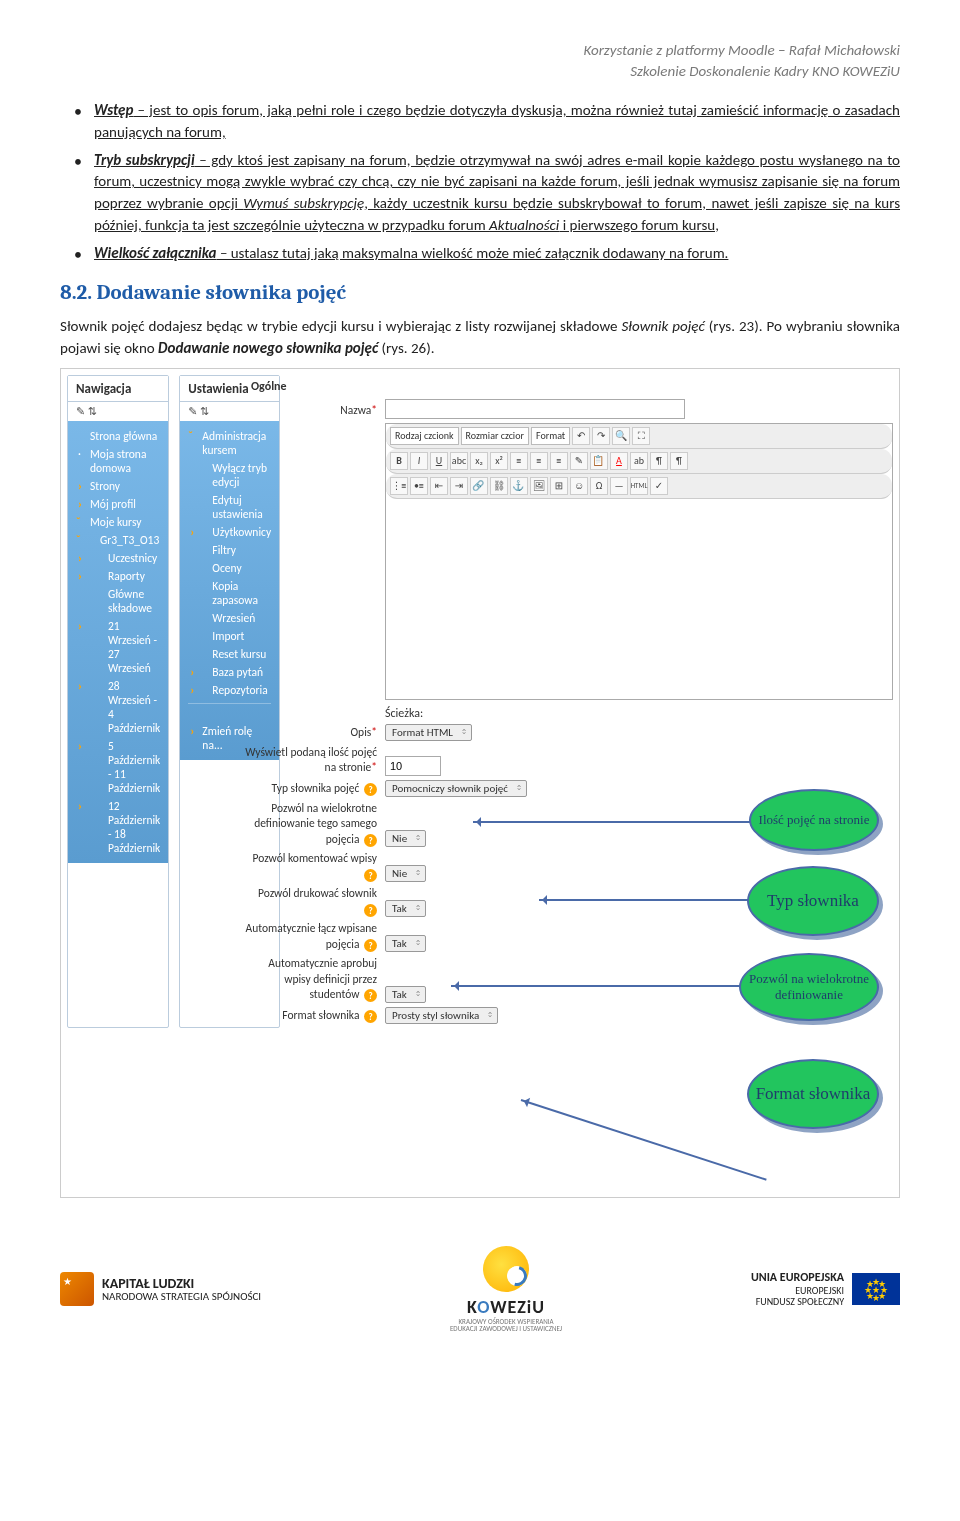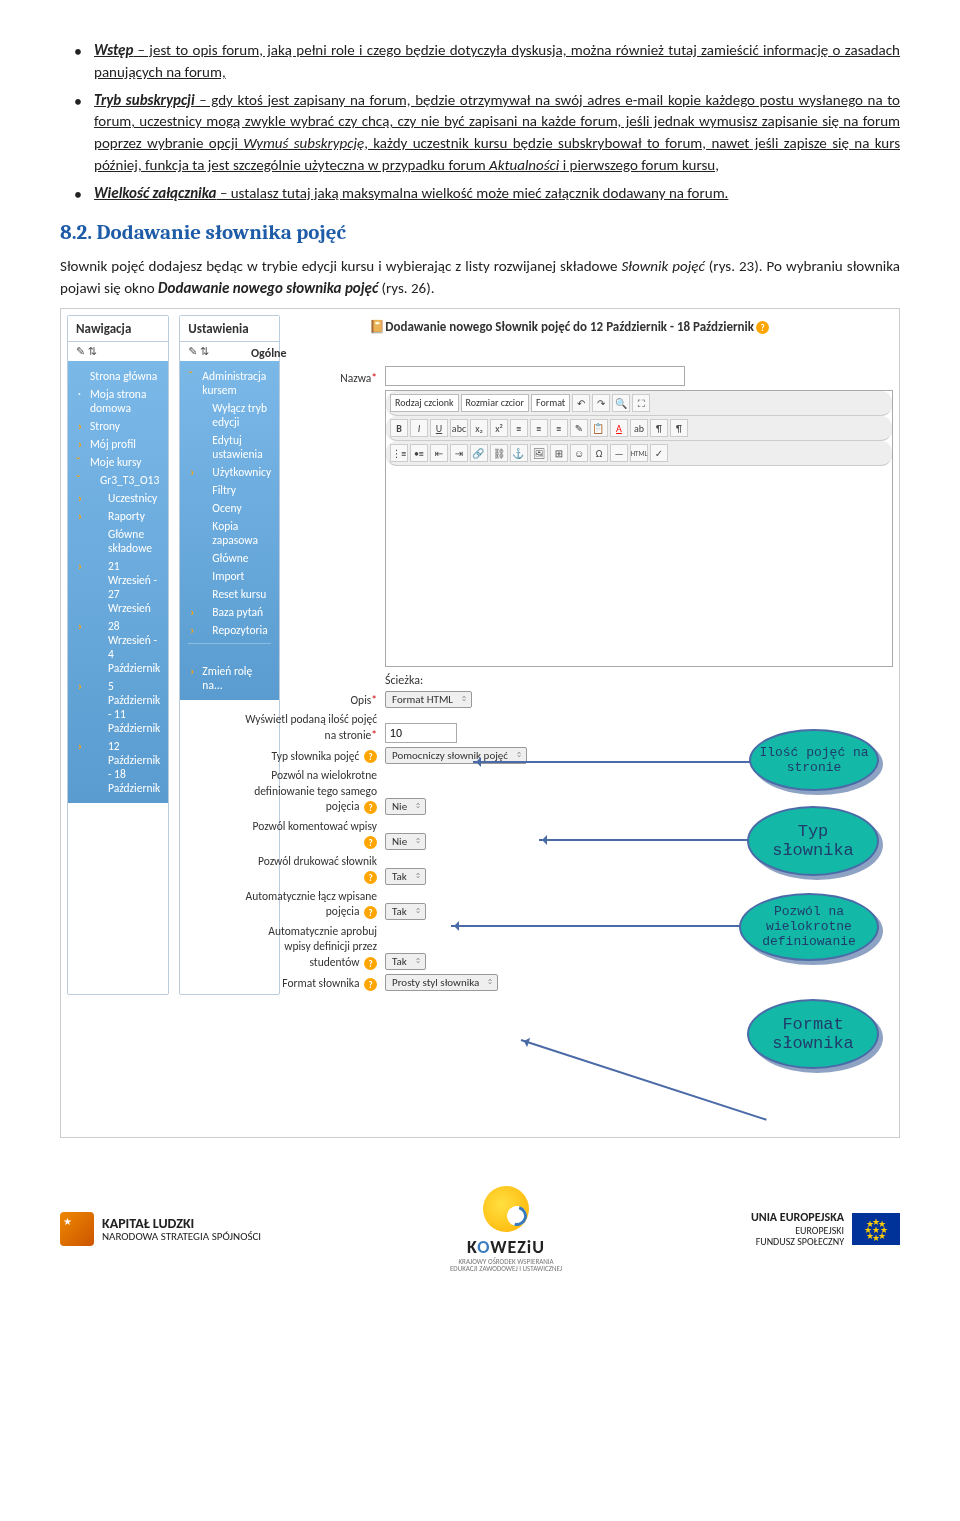--- a/index.html
+++ b/index.html
@@ -25,31 +25,31 @@
   .sidebox-body .sub2 { padding-left: 32px; }
   .sidebox .editicons { padding: 3px 8px; font-size: 11px; color: #555; }
   .main-area { flex: 1; font-size: 12px; color: #333; }
   .main-title { text-align: center; font-weight: 700; font-size: 13px; margin: 4px 0 12px; }
   .section-label { font-weight: 700; font-size: 12px; margin: 4px 0 6px 6px; }
   .form-row { display: flex; align-items: flex-end; margin-bottom: 4px; }
   .form-label { width: 140px; text-align: right; padding-right: 8px; font-size: 11.5px; line-height: 1.35; }
   .form-label .req { color: #c00; }
   .form-control { flex: 1; }
   .text-input { width: 300px; height: 20px; border: 1px solid #aaa; font-size: 11px; padding: 0 4px; }
-  .small-input { width: 72px; }
+  .small-input { width: 56px; }
   .select { border: 1px solid #999; background: #efefef; padding: 1px 18px 1px 6px; font-size: 11px; position: relative; display: inline-block; border-radius: 2px; }
   .select:after { content: "‹›"; position: absolute; right: 3px; font-size: 9px; transform: rotate(90deg); color: #555; }
   .editor-box { border: 1px solid #aaa; }
   .editor-toolbar { background: #eee; border-bottom: 1px solid #ccc; padding: 3px 4px; display: flex; flex-wrap: wrap; gap: 2px; font-size: 10px; border-radius: 11px; }
   .tool-sel { border: 1px solid #bbb; background: #fff; padding: 1px 4px; font-size: 10px; }
   .tool-btn { width: 18px; height: 18px; border: 1px solid #ccc; background: #f8f8f8; display: inline-flex; align-items: center; justify-content: center; font-size: 10px; color: #444; }
   .editor-body { height: 200px; background: #fff; }
   .help-icon { display: inline-block; width: 13px; height: 13px; border-radius: 50%; background: orange; color: #fff; font-size: 9px; text-align: center; line-height: 13px; font-weight: 700; margin-left: 2px; vertical-align: middle; }
   .callout { position: absolute; }
-  .callout-ellipse { background: #14b8a6; border: 2px solid #4a6aa8; border-radius: 50%; display: flex; align-items: center; justify-content: center; text-align: center; color: #1f3d6b; font-family: Liberation Mono, monospace; padding: 6px; box-shadow: 4px 4px 0 #8ea3c4; }
+  .callout-ellipse { background: #22c55e; border: 2px solid #4a6aa8; border-radius: 50%; display: flex; align-items: center; justify-content: center; text-align: center; color: #1f3d6b; font-family: Liberation Serif, serif; padding: 6px; box-shadow: 4px 4px 0 #8ea3c4; }
   .arrow { position: absolute; height: 2px; background: #4a6aa8; }
   .arrow:before { content: ""; position: absolute; left: -2px; top: -4px; border: 5px solid transparent; border-right-color: #4a6aa8; }
   .footer { display: flex; justify-content: space-between; align-items: center; padding: 18px 60px; }
   .logo { display: flex; align-items: center; gap: 8px; }
   .kl-badge { width: 34px; height: 34px; background: linear-gradient(135deg,#e80,#c50); border-radius: 4px; position: relative; }
   .kl-badge:after { content: "★"; color: #fff; font-size: 10px; position: absolute; top: 3px; left: 3px; }
   .kl-text { font-size: 11px; line-height: 1.1; }
   .kl-text b { font-size: 14px; }
   .kowez { text-align: center; }
   .kowez-sun { width: 46px; height: 46px; display: inline-block; border-radius: 50%; background: radial-gradient(circle at 40% 40%, #ffe040, #ffb000); position: relative; }
@@ -60,20 +60,24 @@
   .eu-logo { display: flex; align-items: center; gap: 8px; }
   .eu-flag { width: 48px; height: 32px; background: #003399; display: flex; align-items: center; justify-content: center; }
   .eu-flag:before { content: "★"; color: #ffcc00; font-size: 9px; text-shadow: 8px 0 #fc0, -8px 0 #fc0, 0 8px #fc0, 0 -8px #fc0, 6px 6px #fc0, -6px 6px #fc0, 6px -6px #fc0, -6px -6px #fc0; }
   .eu-text { text-align: right; font-size: 10px; line-height: 1.15; }
   .eu-text b { font-size: 12px; }
 </style>
 </head>
 <body>
 
 <div class="page">
+  <div class="doc-header">
+    <div>Korzystanie z platformy Moodle – Rafał Michałowski</div>
+    <div>Szkolenie Doskonalenie Kadry KNO KOWEZiU</div>
+  </div>
 
   <ul class="bullets">
     <li>
       <b><i>Wstęp</i></b><span> – jest to opis forum, jaką pełni role i czego będzie dotyczyła dyskusja, można również tutaj zamieścić informację o zasadach panujących na forum,</span>
     </li>
     <li>
       <b><i>Tryb subskrypcji</i></b><span> – gdy ktoś jest zapisany na forum, będzie otrzymywał na swój adres e-mail kopie każdego postu wysłanego na to forum, uczestnicy mogą zwykle wybrać czy chcą, czy nie być zapisani na każde forum, jeśli jednak wymusisz zapisanie się na forum poprzez wybranie opcji </span><i>Wymuś subskrypcję</i><span>, każdy uczestnik kursu będzie subskrybował to forum, nawet jeśli zapisze się na kurs później, funkcja ta jest szczególnie użyteczna w przypadku forum </span><i>Aktualności</i><span> i pierwszego forum kursu,</span>
     </li>
     <li>
       <b><i>Wielkość załącznika</i></b><span> – ustalasz tutaj jaką maksymalna wielkość może mieć załącznik dodawany na forum.</span>
@@ -114,34 +118,31 @@
           <div class="sidebox-title">Ustawienia</div>
           <div class="editicons">✎ ⇅</div>
           <div class="sidebox-body">
             <div class="item chev-down">Administracja kursem</div>
             <div class="item sub">Wyłącz tryb edycji</div>
             <div class="item sub">Edytuj ustawienia</div>
             <div class="item chev sub">Użytkownicy</div>
             <div class="item sub">Filtry</div>
             <div class="item sub">Oceny</div>
             <div class="item sub">Kopia zapasowa</div>
-            <div class="item sub">Główne</div>
+            <div class="item sub">Wrzesień</div>
             <div class="item sub">Import</div>
             <div class="item sub">Reset kursu</div>
             <div class="item chev sub">Baza pytań</div>
             <div class="item chev sub">Repozytoria</div>
             <div style="border-top:1px solid rgba(255,255,255,0.3);margin-top:4px;padding-top:20px" class="item chev">Zmień rolę na...</div>
           </div>
         </div>
       </div>
 
       <div class="main-area">
-        <div class="main-title">
-          📔<span>Dodawanie nowego Słownik pojęć do 12 Październik - 18 Październik</span><span class="help-icon">?</span>
-        </div>
         <div class="section-label">Ogólne</div>
 
         <div class="form-row">
           <div class="form-label"><span>Nazwa</span><span class="req">*</span></div>
           <div class="form-control"><input class="text-input" style=""></div>
         </div>
 
         <div class="form-row">
           <div class="form-label"><span>Opis</span><span class="req">*</span></div>
           <div class="form-control">

